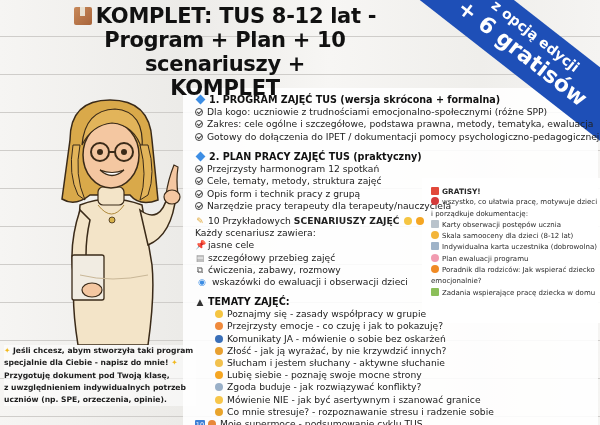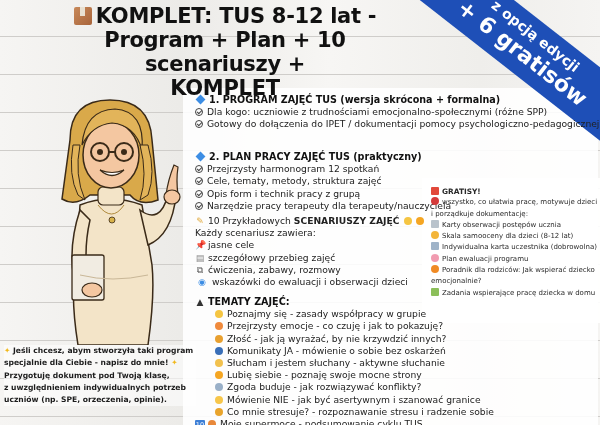--- a/index.html
+++ b/index.html
@@ -126,20 +126,21 @@
   <path d="M40 115 Q25 160 38 200 L50 195 Q42 160 50 125 Z" fill="#f3e4c8" stroke="#3a2a18" stroke-width="1.5"></path>
   <rect x="32" y="160" width="32" height="45" rx="2" fill="#f1ece2" stroke="#3a2a18" stroke-width="1.3"></rect>
   <ellipse cx="52" cy="195" rx="10" ry="7" fill="#f4c7a1" stroke="#3a2a18" stroke-width="1.2"></ellipse>
 
   <path d="M40 180 Q72 188 108 180" fill="none" stroke="#c9b797" stroke-width="1"></path>
 </svg>
 
 <div class="sec" style="left:195px; top:94px;">
   <div class="row sec-h"><span class="dia"></span><span>1. PROGRAM ZAJĘĆ TUS (wersja skrócona + formalna)</span></div>
   <div class="row"><span class="chk"></span><span>Dla kogo: uczniowie z trudnościami emocjonalno-społecznymi (różne SPP)</span></div>
+  <div class="row"><span class="chk"></span><span>Zakres: cele ogólne i szczegółowe, podstawa prawna, metody, tematyka, ewaluacja</span></div>
   <div class="row"><span class="chk"></span><span>Gotowy do dołączenia do IPET / dokumentacji pomocy psychologiczno-pedagogicznej</span></div>
 </div>
 
 <div class="sec" style="left:195px; top:151px;">
   <div class="row sec-h"><span class="dia"></span><span>2. PLAN PRACY ZAJĘĆ TUS (praktyczny)</span></div>
   <div class="row"><span class="chk"></span><span>Przejrzysty harmonogram 12 spotkań</span></div>
   <div class="row"><span class="chk"></span><span>Cele, tematy, metody, struktura zajęć</span></div>
   <div class="row"><span class="chk"></span><span>Opis form i technik pracy z grupą</span></div>
   <div class="row"><span class="chk"></span><span>Narzędzie pracy terapeuty dla terapeuty/nauczyciela</span></div>
 </div>
@@ -150,22 +151,22 @@
   <div class="row"><span class="ico" style="color:#d43a3a;">📌</span><span>jasne cele</span></div>
   <div class="row"><span class="ico" style="color:#888;">▤</span><span>szczegółowy przebieg zajęć</span></div>
   <div class="row"><span class="ico" style="color:#555;">⧉</span><span>ćwiczenia, zabawy, rozmowy</span></div>
   <div class="row"><span class="ico" style="color:#3c8de4;width:14px;">◉</span><span>wskazówki do ewaluacji i obserwacji dzieci</span></div>
 </div>
 
 <div class="sec" style="left:195px; top:296px;">
   <div class="row sec-h"><span class="ico" style="color:#333;">▲</span><span>TEMATY ZAJĘĆ:</span></div>
   <div class="row topic"><span class="dot" style="background:#f5c542;"></span><span>Poznajmy się - zasady współpracy w grupie</span></div>
   <div class="row topic"><span class="dot" style="background:#f08a3c;"></span><span>Przejrzysty emocje - co czuję i jak to pokazuję?</span></div>
+  <div class="row topic"><span class="dot" style="background:#3a6fb8;"></span><span>Komunikaty JA - mówienie o sobie bez oskarżeń</span></div>
   <div class="row topic"><span class="dot" style="background:#e8a030;"></span><span>Złość - jak ją wyrażać, by nie krzywdzić innych?</span></div>
-  <div class="row topic"><span class="dot" style="background:#3a6fb8;"></span><span>Komunikaty JA - mówienie o sobie bez oskarżeń</span></div>
   <div class="row topic"><span class="dot" style="background:#f2c14e;"></span><span>Słucham i jestem słuchany - aktywne słuchanie</span></div>
   <div class="row topic"><span class="dot" style="background:#f5a623;"></span><span>Lubię siebie - poznaję swoje mocne strony</span></div>
   <div class="row topic"><span class="dot" style="background:#9ab0c8;"></span><span>Zgoda buduje - jak rozwiązywać konflikty?</span></div>
   <div class="row topic"><span class="dot" style="background:#f7c64a;"></span><span>Mówienie NIE - jak być asertywnym i szanować granice</span></div>
   <div class="row topic"><span class="dot" style="background:#e9a42c;"></span><span>Co mnie stresuje? - rozpoznawanie stresu i radzenie sobie</span></div>
   <div class="row"><span class="num10">10</span><span class="dot" style="background:#e8883a;"></span><span>Moje supermoce - podsumowanie cyklu TUS</span></div>
 </div>
 
 <div class="bonus">
   <div class="bh"><span class="bico" style="background:#e2483a;"></span><span>GRATISY!</span></div>

